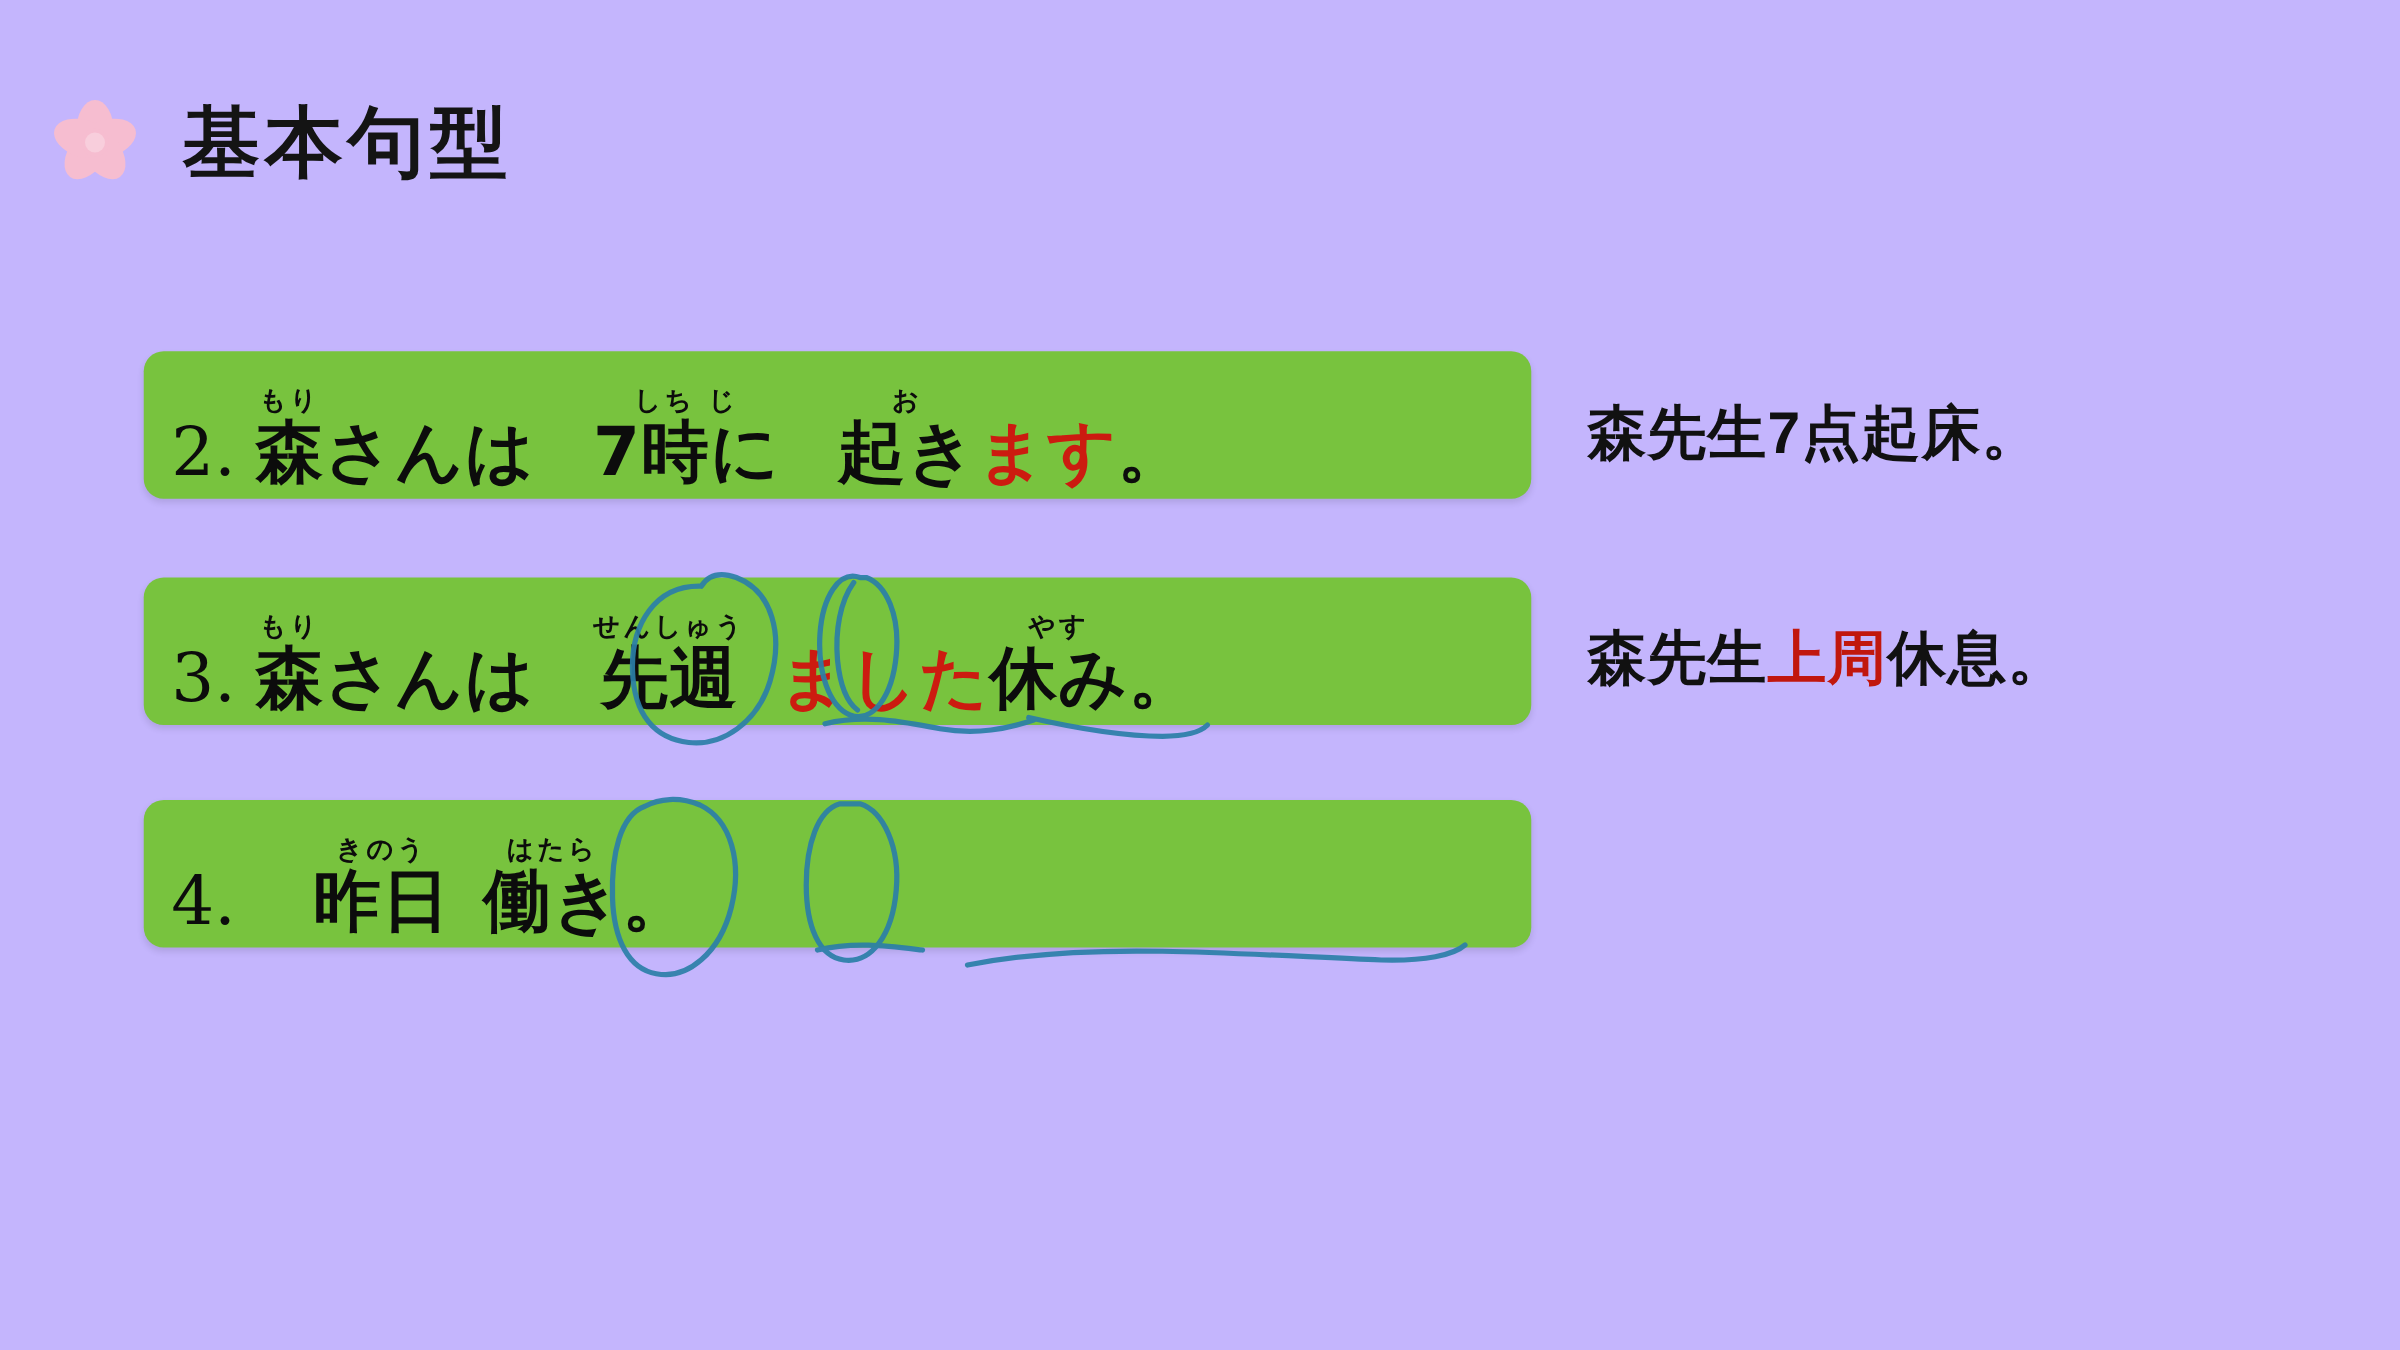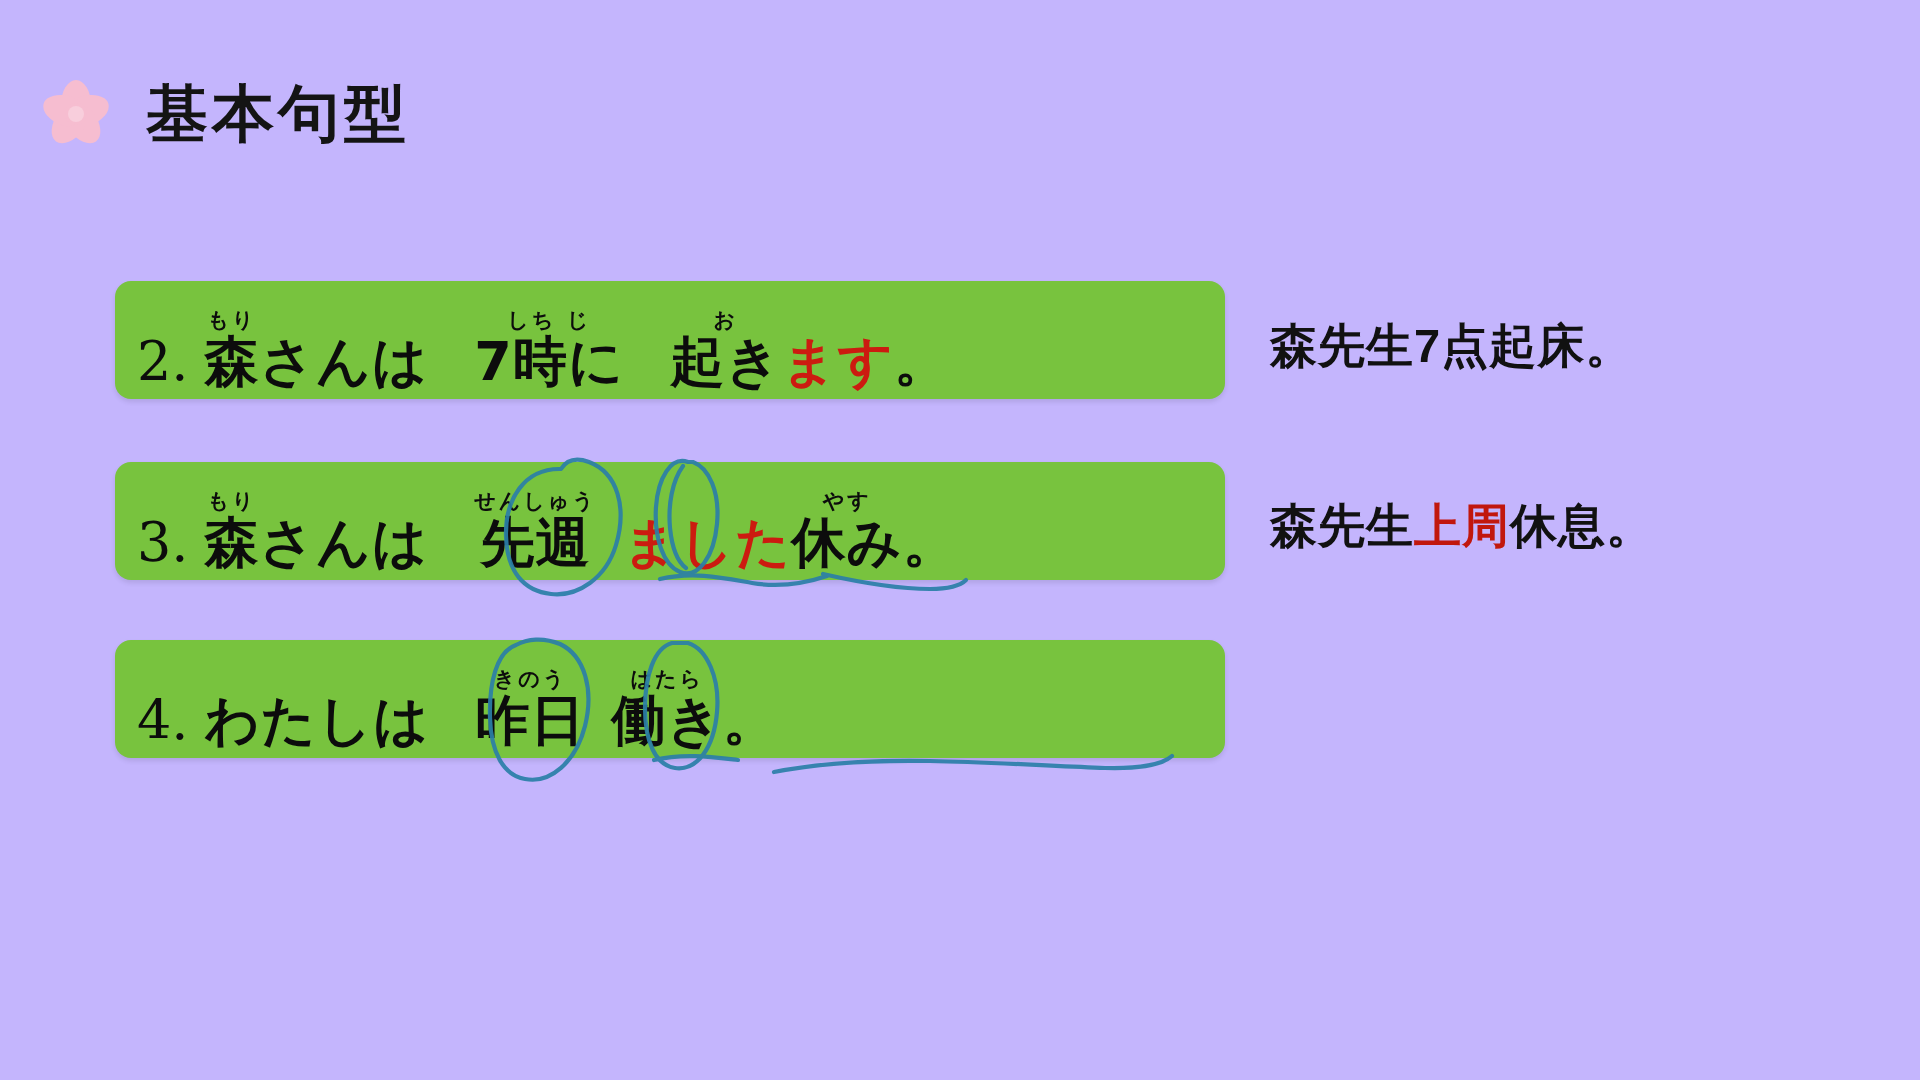--- a/index.html
+++ b/index.html
@@ -250,24 +250,20 @@
         <span class="seg">
           <span class="ruby empty"></span>
           <span class="base">。</span>
         </span>
       </div>
     </div>
 
     <div class="sent-row row-2">
       <div class="sent-inner">
         <span class="num">4.</span>
-        <span class="seg">
-          <span class="ruby empty"></span>
-          <span class="base">わたしは</span>
-        </span>
         <span class="gap-md"></span>
         <span class="seg">
           <span class="ruby">きのう</span>
           <span class="base">昨日</span>
         </span>
         <span class="gap-sm"></span>
         <span class="seg">
           <span class="ruby">はたら</span>
           <span class="base">働き</span>
         </span>

